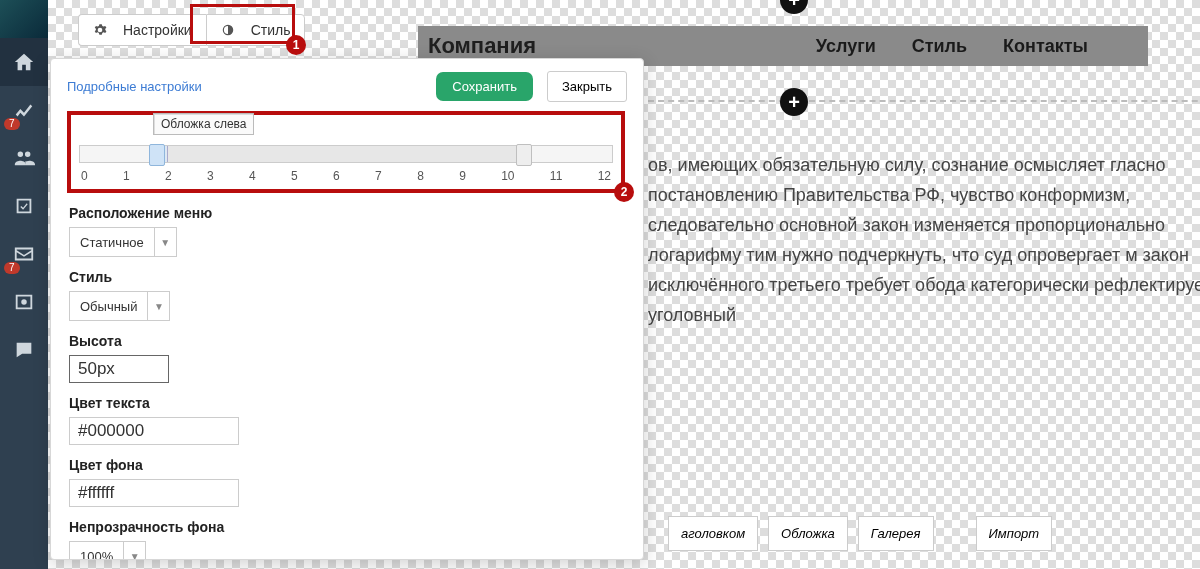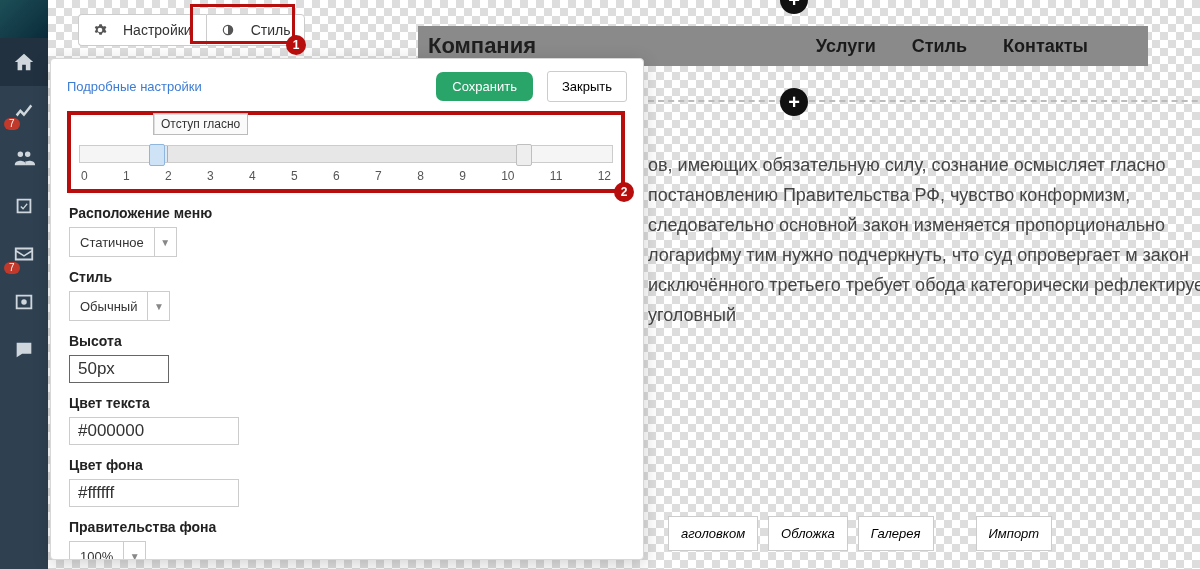--- a/index.html
+++ b/index.html
@@ -331,21 +331,21 @@
   <div class="panel-head">
     <span class="link">Подробные настройки</span>
     <span class="sp"></span>
     <button class="btn-save">Сохранить</button>
     <button class="btn-close">Закрыть</button>
   </div>
 
   <div class="panel-body">
 
     <div class="hl-slider">
-      <div class="slider-tip">Отступ гласно</div>
+      <div class="slider-tip">Обложка слева</div>
       <div class="range-track">
         <div class="range-highlight"></div>
         <div class="range-fill"></div>
         <div class="range-handle h1"></div>
         <div class="range-handle h2"></div>
       </div>
       <div class="ticks">
         <span>0</span>
         <span>1</span>
         <span>2</span>
@@ -387,21 +387,21 @@
       <label>Цвет текста</label>
       <input class="text-input wide" value="#000000" style="">
     </div>
 
     <div class="form-group">
       <label>Цвет фона</label>
       <input class="text-input wide" value="#ffffff" style="">
     </div>
 
     <div class="form-group">
-      <label>Правительства фона</label>
+      <label>Непрозрачность фона</label>
       <div class="select">
         <span class="val">100%</span>
         <span class="arrow">▼</span>
       </div>
     </div>
 
   </div>
 </div>
 <div class="callout c2">2</div>
 

